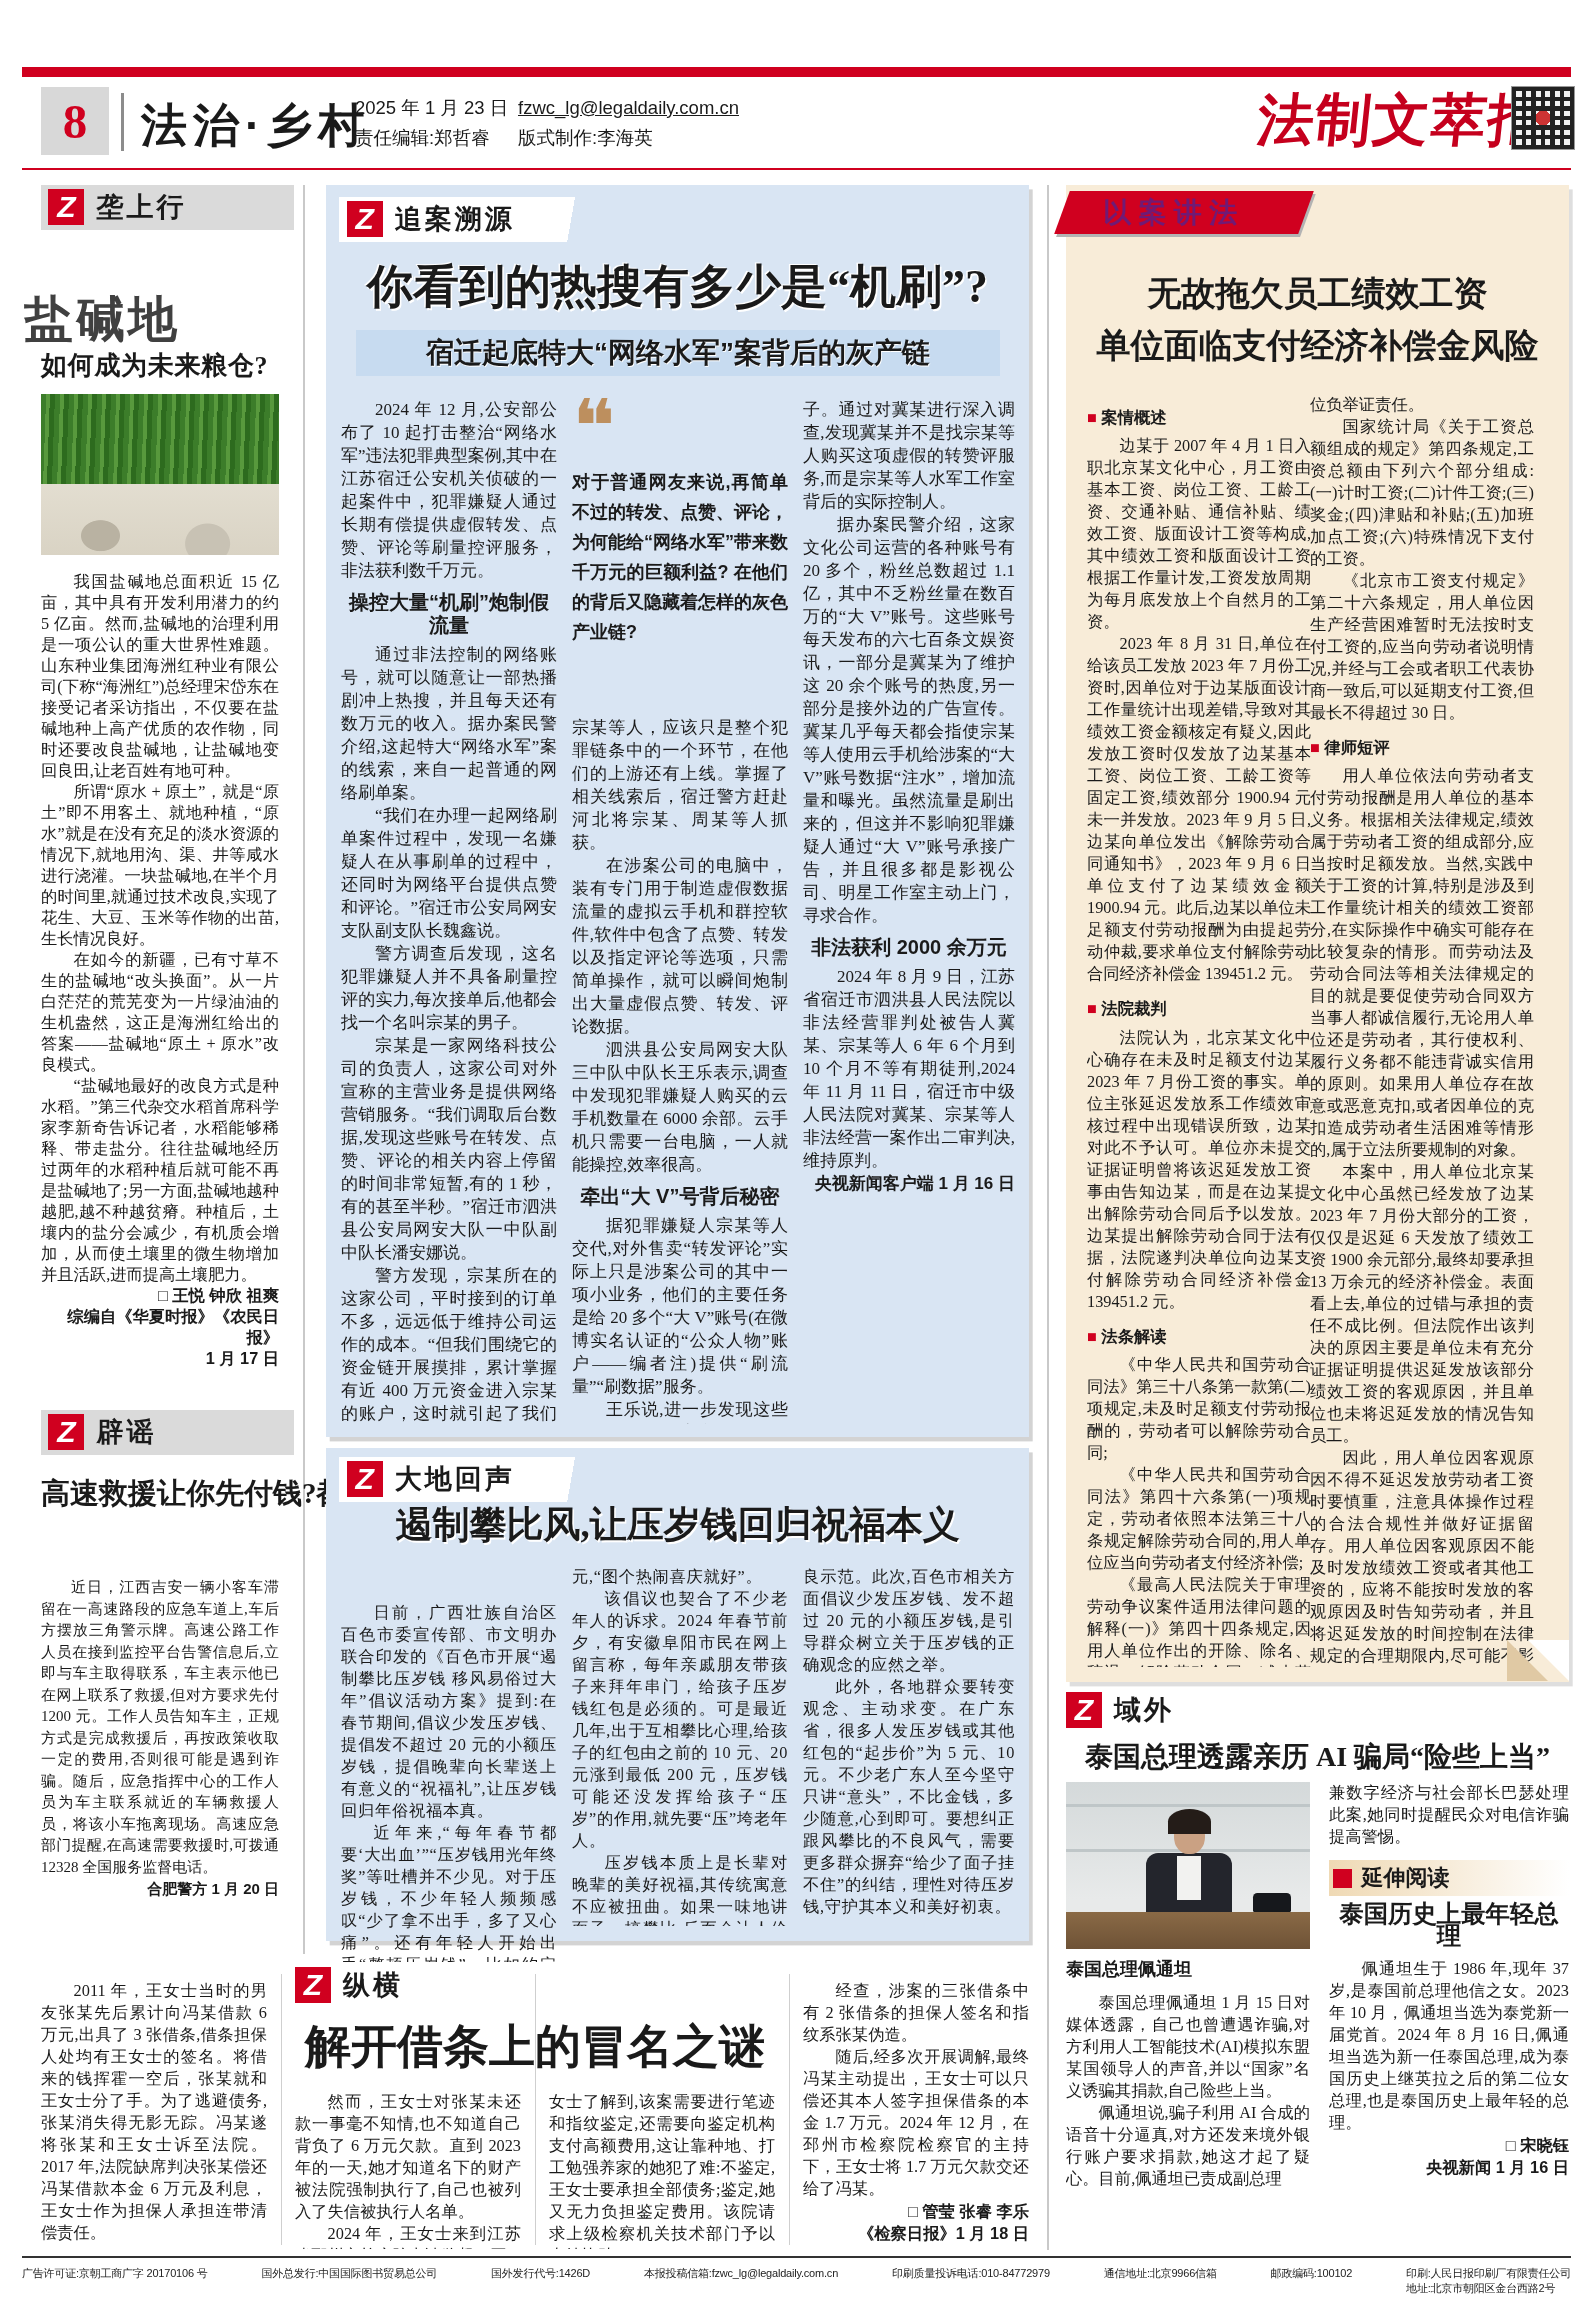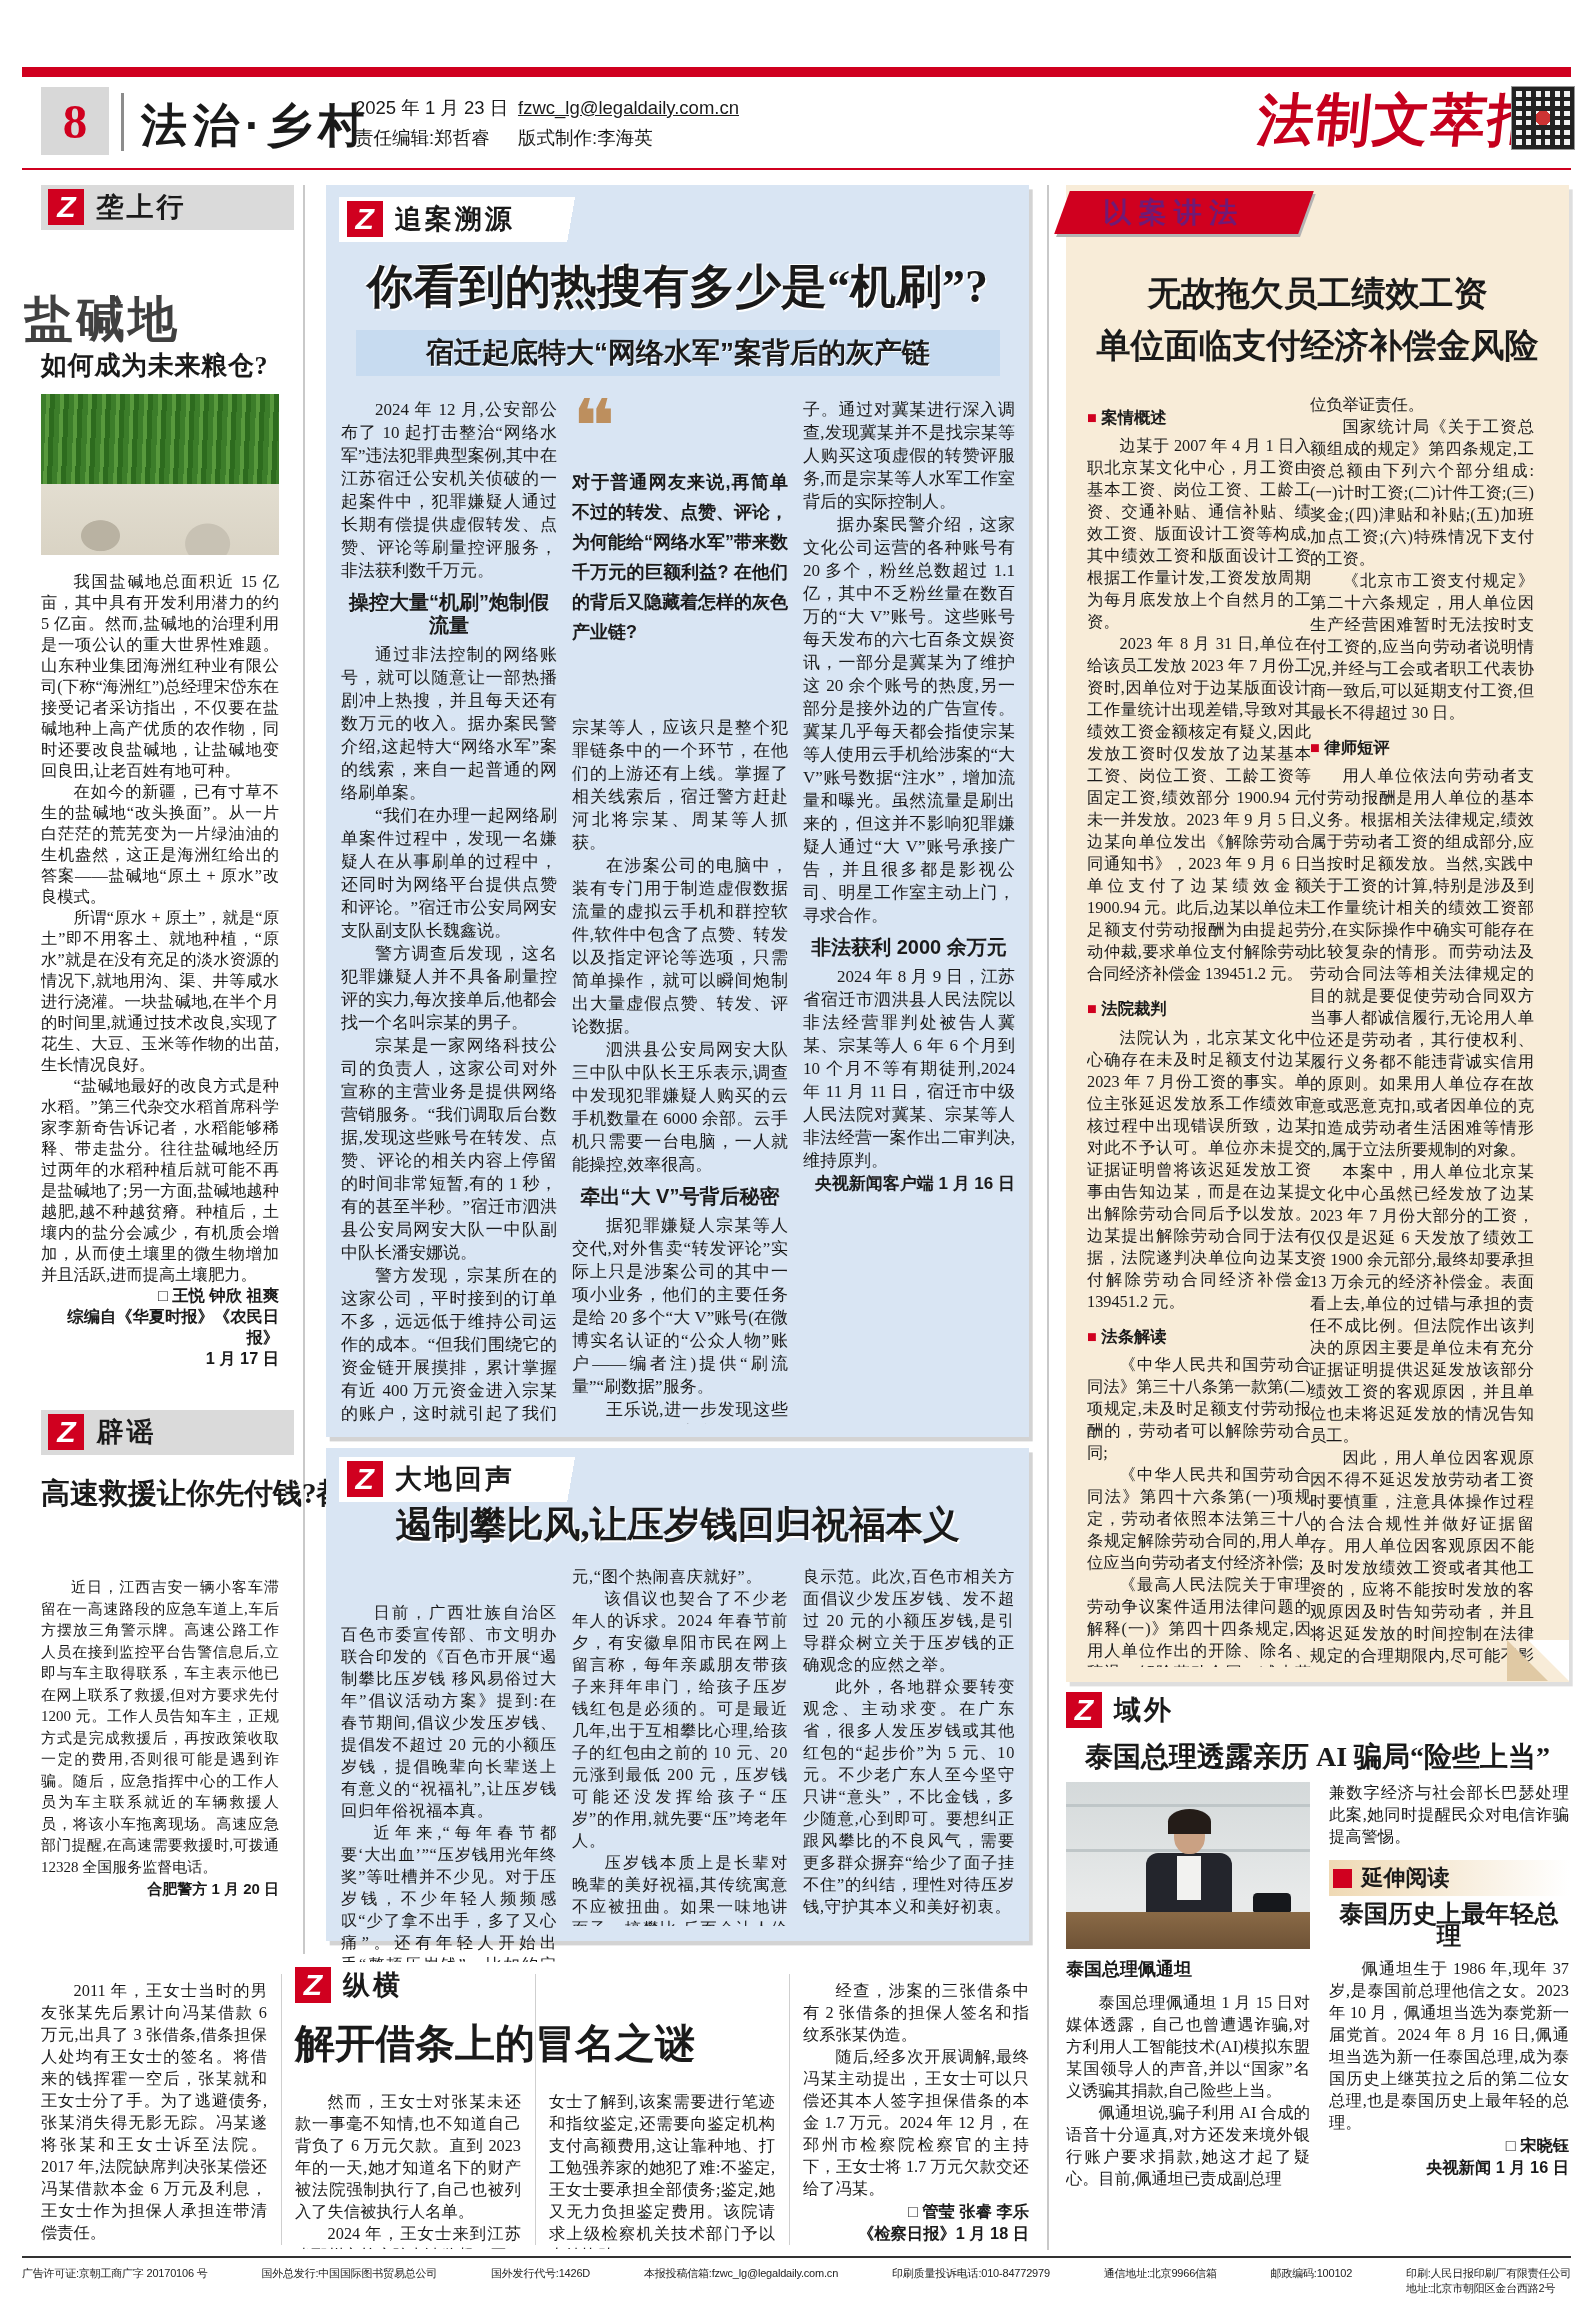--- a/index.html
+++ b/index.html
@@ -82,21 +82,21 @@
   #echo-col2{left:246px;width:216px;}
   #echo-col3{left:477px;width:212px;}
   
   #zh-wrap{left:41px;top:1967px;width:988px;height:283px;}
   .zh-col{position:absolute;font-size:16.3px;line-height:22px;overflow:hidden;}
   #zh-col1{left:0;top:13.3px;width:226px;height:266px;}
   #zh-col2{left:254px;top:124px;width:226px;height:158px;}
   #zh-col3{left:508px;top:124px;width:226px;height:158px;}
   #zh-col4{left:762px;top:13.3px;width:226px;height:266px;}
   #zh-badge{position:absolute;left:254px;top:0;}
-  #zh-headline{position:absolute;left:254px;top:49px;width:480px;font-size:40px;font-weight:900;}
+  #zh-headline{position:absolute;left:254px;top:49px;width:480px;text-align:center;font-size:46px;font-weight:900;}
   .zh-rule{position:absolute;top:7.4px;height:271px;width:0.7px;background:#cfcfcf;}
   
   #law-block{left:1066px;top:185px;width:503px;height:1497px;background:#f8ecd8;box-shadow:3.7px 4.4px 0 #dedede;}
   #law-banner{left:-4.4px;top:6px;width:244px;height:43px;background:#d0001f;transform:skewX(-20deg);box-shadow:3px 3px 0 #b3b3b3;}
   #law-banner-notch{left:-4.4px;top:6px;border-style:solid;border-width:0 0 43px 25px;border-color:transparent transparent #8f0015 transparent;width:0;height:0;}
   #law-banner-text{left:37px;top:9px;color:#701a75;font-size:28px;font-weight:bold;letter-spacing:7.4px;font-family:"Liberation Sans",sans-serif;}
   #law-title{left:0;top:83px;width:503px;text-align:center;font-size:34px;font-weight:900;line-height:52px;}
   .law-col{position:absolute;top:209px;height:1273px;font-size:16.3px;line-height:22px;overflow:hidden;}
   #law-col1{left:21px;width:224px;}
   #law-col2{left:244px;width:224px;}
@@ -156,22 +156,22 @@
 
   <div class="abs badge badge-strip" id="left-zone">
     <span class="zbox">Z</span>
     <span class="blabel">垄上行</span>
   </div>
   <div class="abs" id="saline-title-gold">盐碱地</div>
   <div class="abs" id="saline-title-black">如何成为未来粮仓?</div>
   <div class="abs" id="saline-photo"></div>
   <div class="abs" id="saline-body">
       <p class="p-body">我国盐碱地总面积近 15 亿亩，其中具有开发利用潜力的约 5 亿亩。然而,盐碱地的治理利用是一项公认的重大世界性难题。山东种业集团海洲红种业有限公司(下称“海洲红”)总经理宋岱东在接受记者采访指出，不仅要在盐碱地种上高产优质的农作物，同时还要改良盐碱地，让盐碱地变回良田,让老百姓有地可种。</p>
+      <p class="p-body">所谓“原水 + 原土”，就是“原土”即不用客土、就地种植，“原水”就是在没有充足的淡水资源的情况下,就地用沟、渠、井等咸水进行浇灌。一块盐碱地,在半个月的时间里,就通过技术改良,实现了花生、大豆、玉米等作物的出苗,生长情况良好。</p>
       <p class="p-body">在如今的新疆，已有寸草不生的盐碱地“改头换面”。从一片白茫茫的荒芜变为一片绿油油的生机盎然，这正是海洲红给出的答案——盐碱地“原土 + 原水”改良模式。</p>
-      <p class="p-body">所谓“原水 + 原土”，就是“原土”即不用客土、就地种植，“原水”就是在没有充足的淡水资源的情况下,就地用沟、渠、井等咸水进行浇灌。一块盐碱地,在半个月的时间里,就通过技术改良,实现了花生、大豆、玉米等作物的出苗,生长情况良好。</p>
       <p class="p-body">“盐碱地最好的改良方式是种水稻。”第三代杂交水稻首席科学家李新奇告诉记者，水稻能够稀释、带走盐分。往往盐碱地经历过两年的水稻种植后就可能不再是盐碱地了;另一方面,盐碱地越种越肥,越不种越贫瘠。种植后，土壤内的盐分会减少，有机质会增加，从而使土壤里的微生物增加并且活跃,进而提高土壤肥力。</p>
       <p class="p-sig">□ 王悦 钟欣 祖爽</p>
       <p class="p-sig">综编自《华夏时报》《农民日报》</p>
       <p class="p-sig">1 月 17 日</p>
     </div>
 
   <div class="abs badge badge-strip" id="piyao-badge">
     <span class="zbox">Z</span>
     <span class="blabel">辟谣</span>
   </div>

